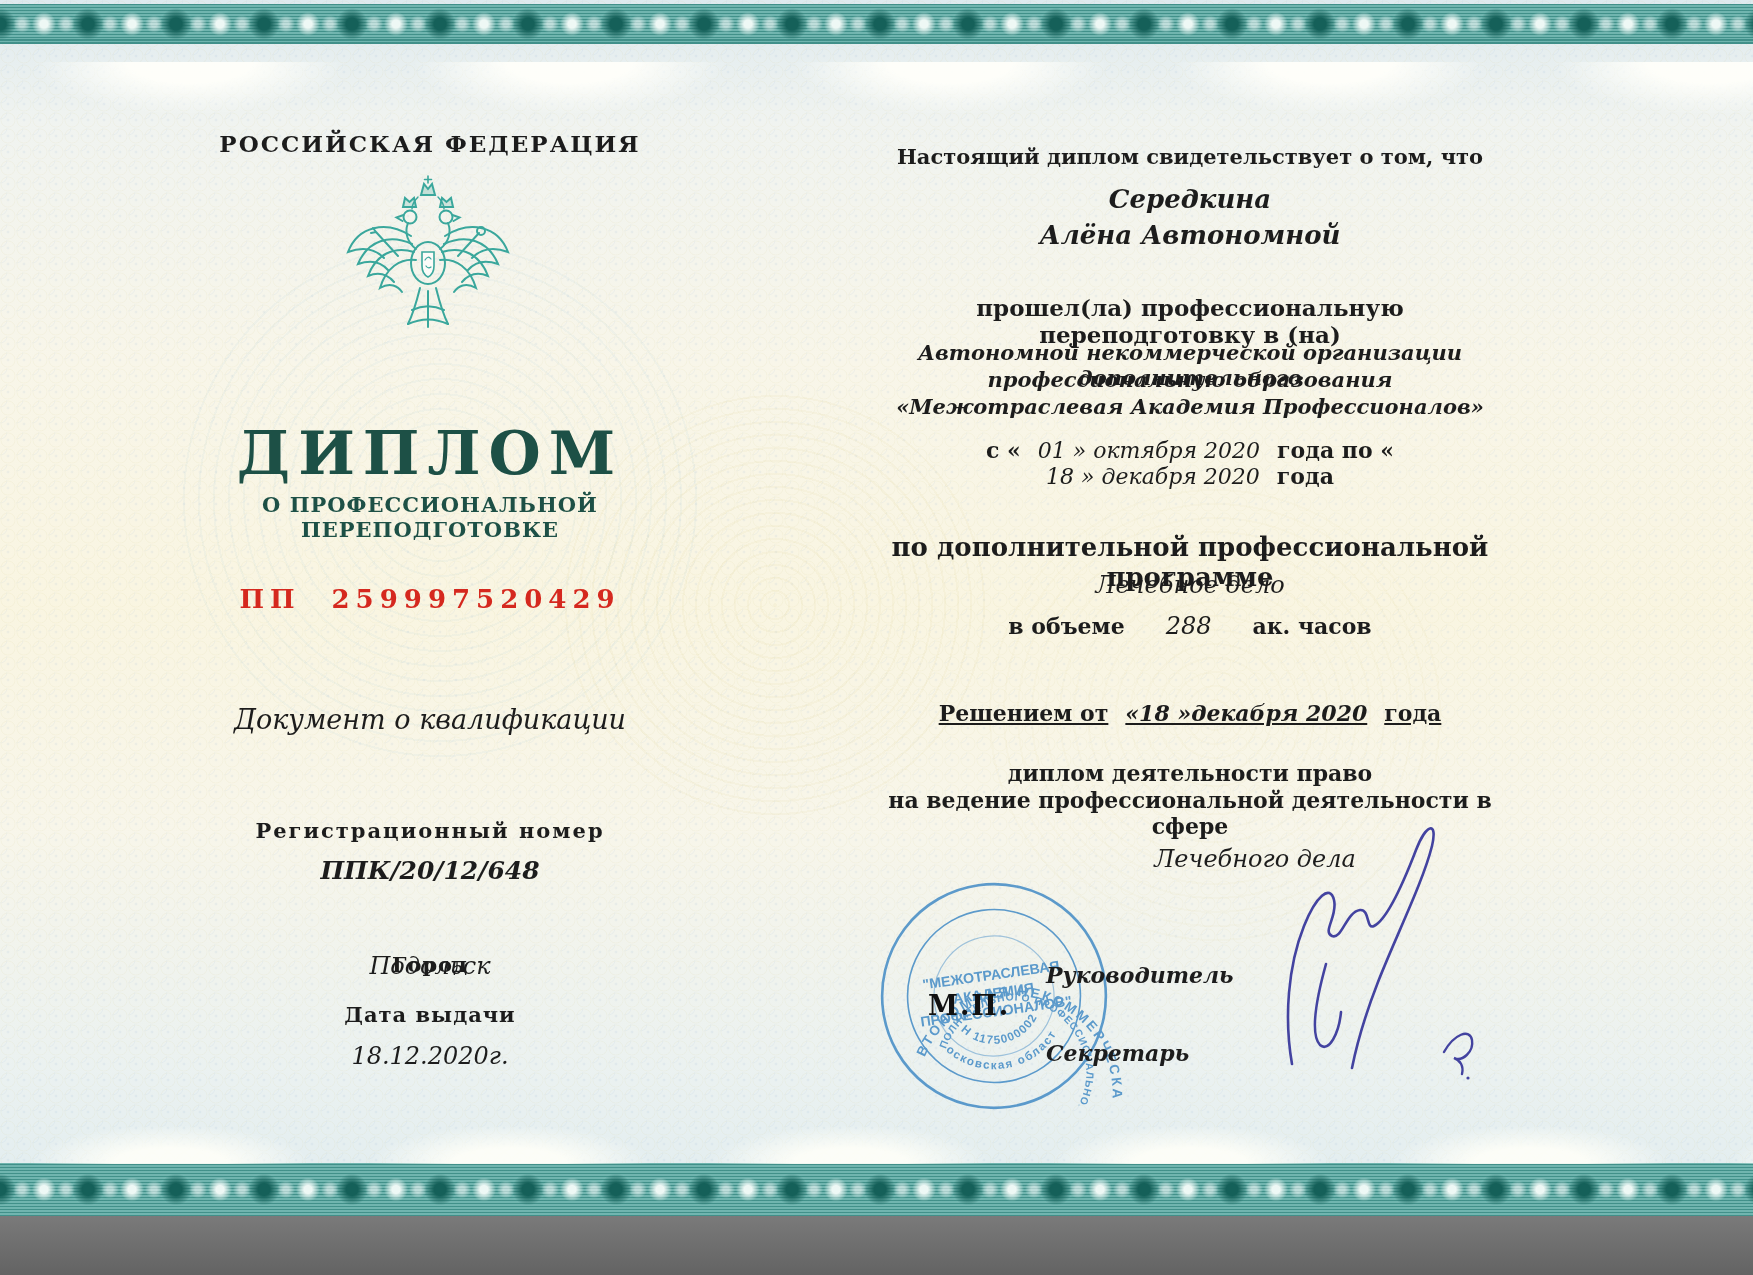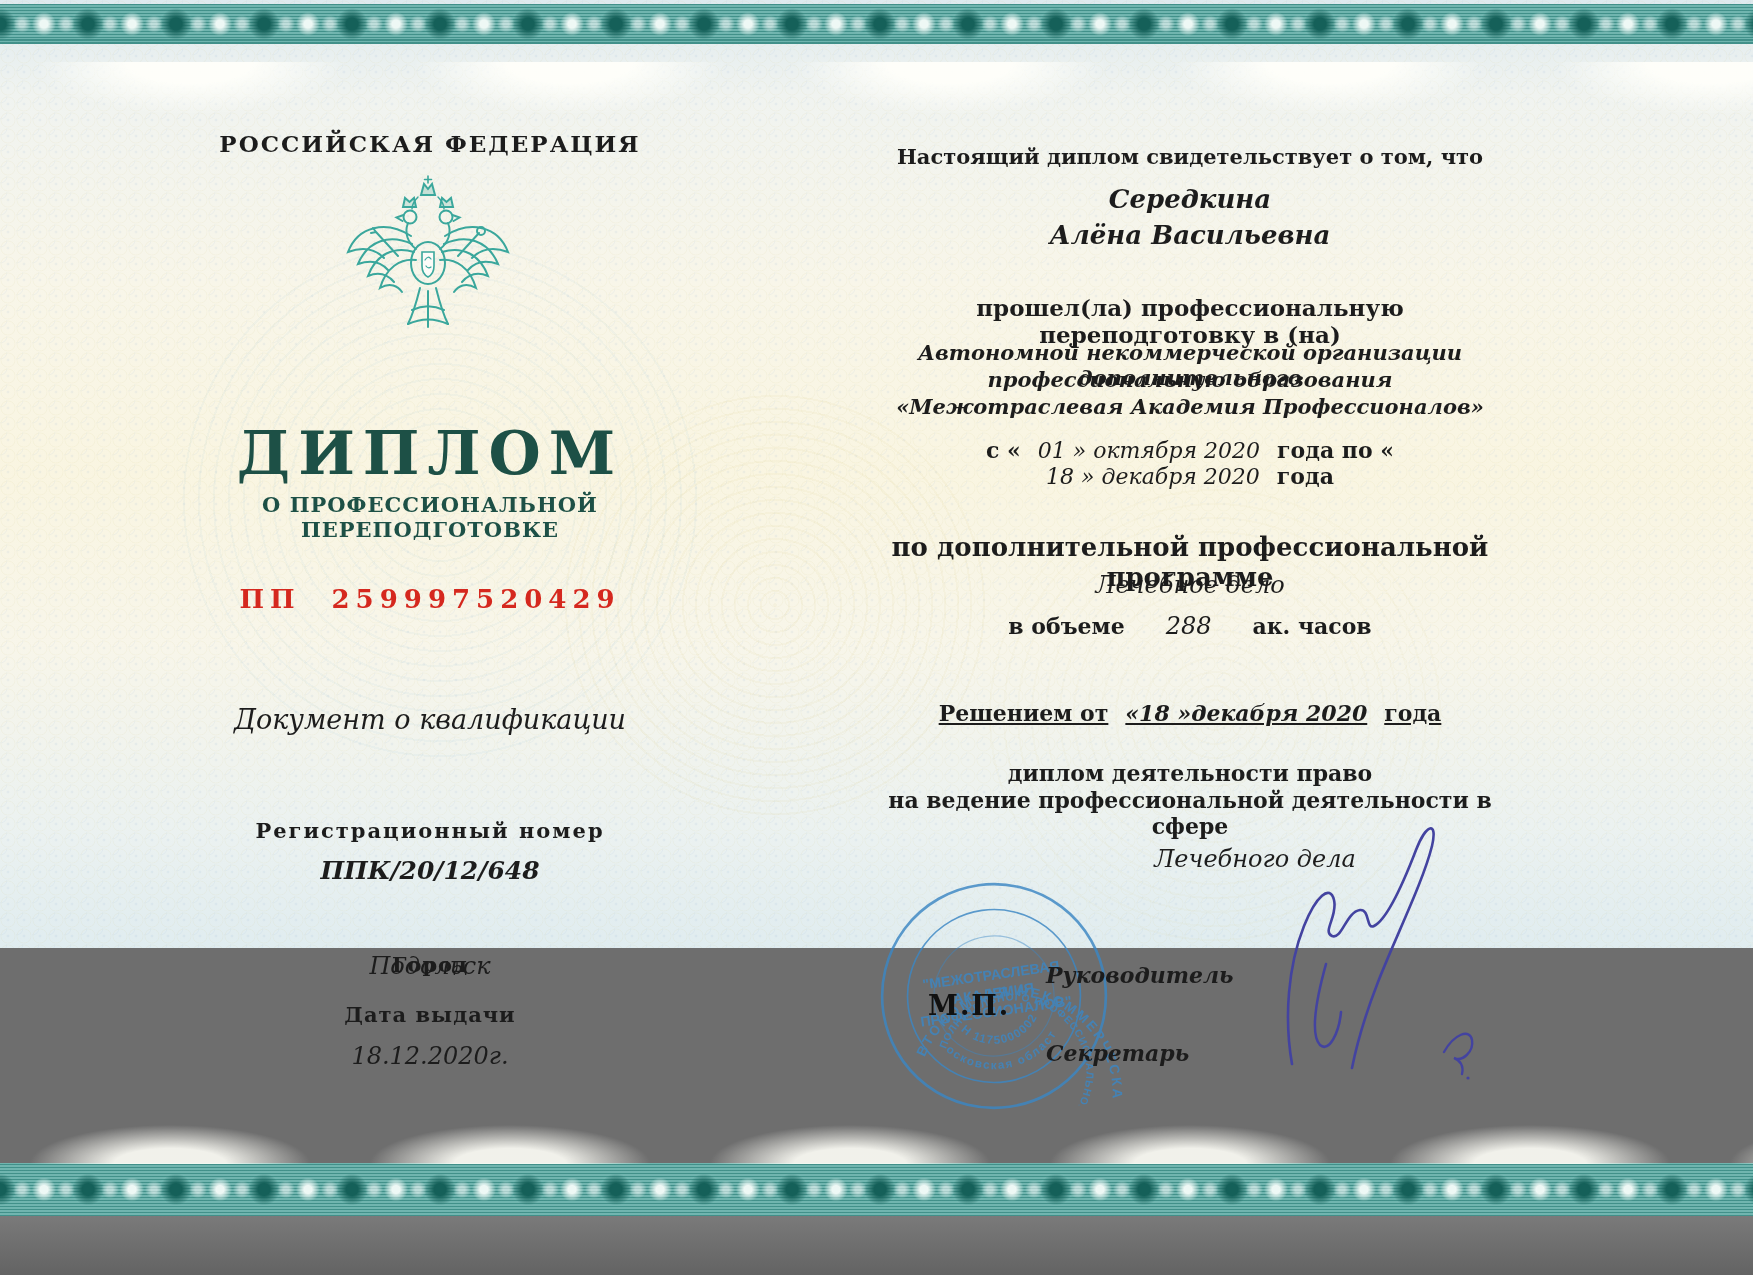--- a/index.html
+++ b/index.html
@@ -1,20 +1,20 @@
 <!DOCTYPE html>
 <html lang="ru"><head>
 <meta charset="utf-8">
 <style>
   html,body{margin:0;padding:0;}
   body{background:#6e6e6e;font-family:"DejaVu Serif","Liberation Serif",serif;}
   .page{position:relative;width:1753px;height:1275px;overflow:hidden;background:#6e6e6e;}
 
   
-  .cert{position:absolute;left:0;top:0;width:1753px;height:948px;
+  .cert{position:absolute;left:0;top:0;width:1753px;height:1216px;
     background-color:#fbf9ef;
     background-image:
       radial-gradient(circle at 8px 8px, rgba(130,165,205,0.10) 0.9px, transparent 1.8px),
       radial-gradient(circle at 0 0, transparent 6.2px, rgba(140,170,210,0.10) 6.9px, transparent 7.8px),
       radial-gradient(circle at 8px 8px, transparent 6.2px, rgba(200,185,110,0.09) 6.9px, transparent 7.8px),
       linear-gradient(180deg,
         rgba(203,224,239,0.60) 0%, rgba(224,235,242,0.40) 10%,
         rgba(243,240,222,0.35) 30%, rgba(248,242,214,0.55) 50%,
         rgba(243,241,226,0.40) 68%, rgba(219,234,242,0.50) 88%,
         rgba(206,228,240,0.60) 100%);
@@ -172,21 +172,21 @@
     <div class="abs lcol qualdoc dark i">Документ о квалификации</div>
     <div class="abs lcol reglabel dark b">Регистрационный номер</div>
     <div class="abs lcol regnum dark bi">ППК/20/12/648</div>
     <div class="abs lcol citylabel dark b">Город</div>
     <div class="abs lcol cityval dark i">Подольск</div>
     <div class="abs lcol datelabel dark b">Дата выдачи</div>
     <div class="abs lcol dateval dark i">18.12.2020г.</div>
 
     <div class="abs rcol intro dark b">Настоящий диплом свидетельствует о том, что</div>
     <div class="abs rcol surname dark bi">Середкина</div>
-    <div class="abs rcol givennames dark bi">Алёна Васильевна</div>
+    <div class="abs rcol givennames dark bi">Алёна Автономной</div>
     <div class="abs rcol trainline dark b">прошел(ла) профессиональную переподготовку в (на)</div>
     <div class="abs rcol org1 dark bi">Автономной некоммерческой организации дополнительного</div>
     <div class="abs rcol org2 dark bi">профессиональную образования</div>
     <div class="abs rcol org3 dark bi">«Межотраслевая Академия Профессионалов»</div>
 
     <div class="abs rcol period dark">
       <span class="seg b">с «</span>
       <span class="seg i">01 » октября 2020</span>
       <span class="seg b">года по «</span>
       <span class="seg i">18 » декабря 2020</span>

